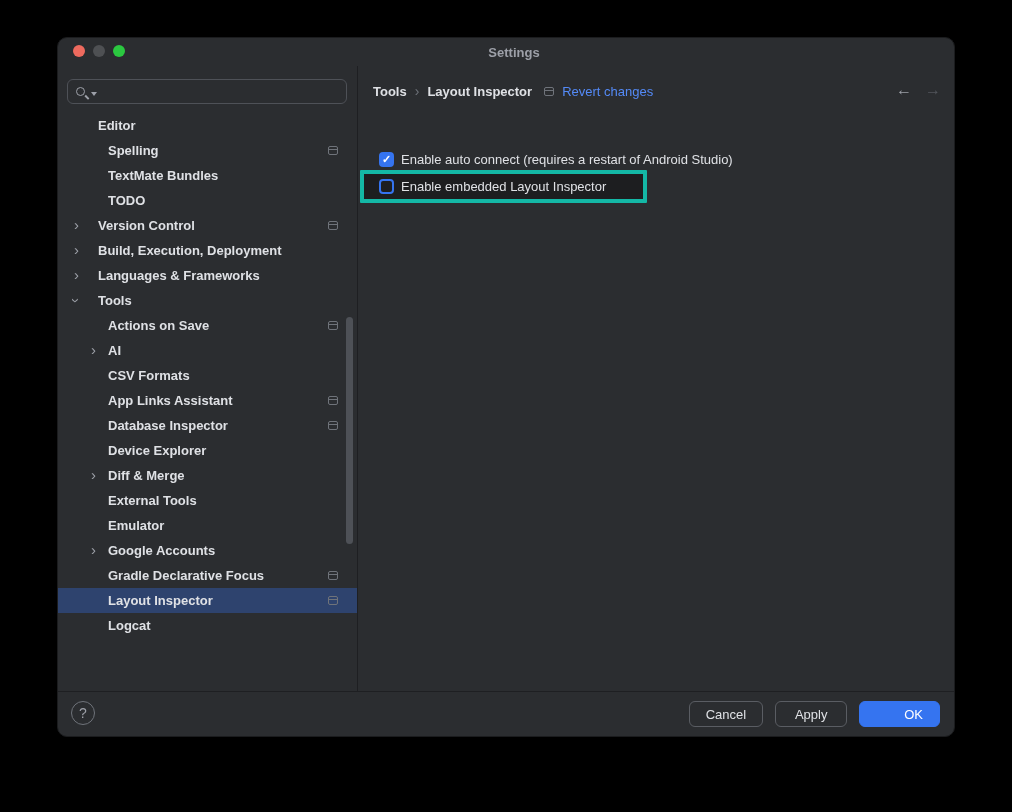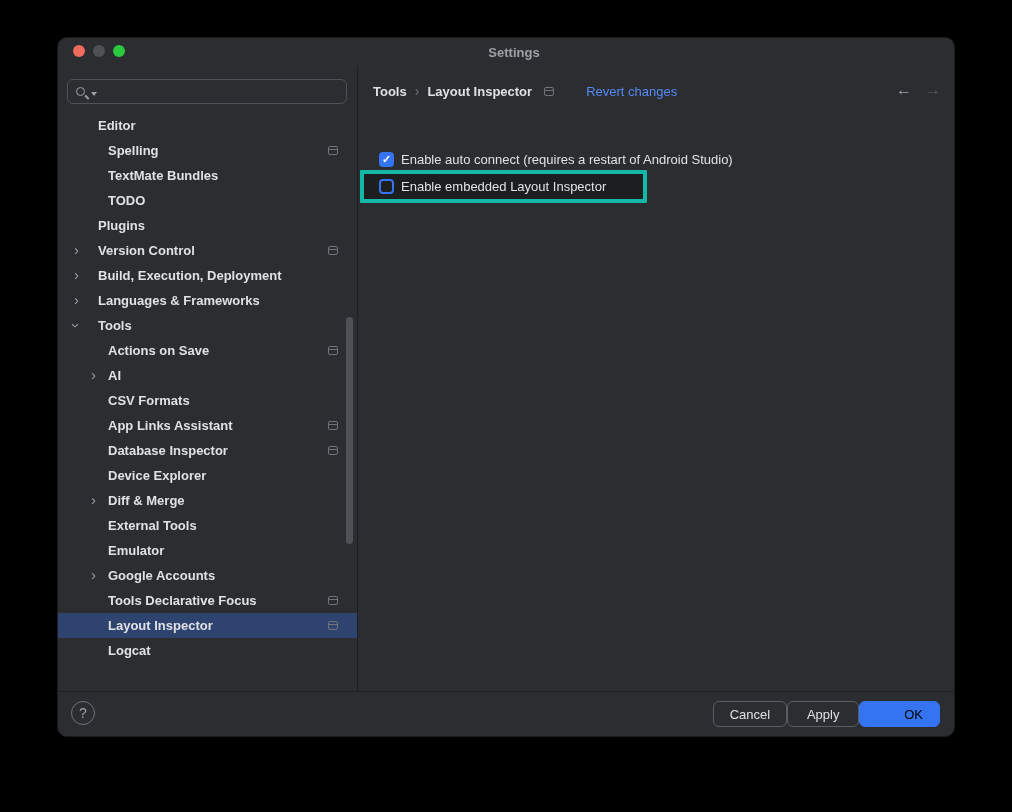--- a/index.html
+++ b/index.html
@@ -44,21 +44,21 @@
   .modified-icon{position:absolute;right:19px;top:8px;width:10px;height:9px;border:1px solid #6f737a;
                  border-radius:2px;}
   .modified-icon i{display:block;margin-top:2px;border-top:1px solid #6f737a;height:0;}
   .scroll-thumb{position:absolute;left:288px;top:251px;width:7px;height:227px;background:#4e5157;border-radius:4px;}
 
   
   .content{position:absolute;left:300px;top:28px;right:0;bottom:45px;}
   .breadcrumb{position:absolute;left:15px;top:17px;display:flex;align-items:center;font-size:13px;}
   .crumb{color:#dfe1e5;font-weight:700;}
   .crumb-sep{color:#6f737a;margin:0 8px;font-size:14px;}
-  .revert-wrap{display:flex;align-items:center;margin-left:12px;gap:24px;}
+  .revert-wrap{display:flex;align-items:center;margin-left:12px;}
   .revert-icon{width:10px;height:9px;border:1px solid #6f737a;border-radius:2px;}
   .revert-icon i{display:block;margin-top:2px;border-top:1px solid #6f737a;height:0;}
   .revert-link{color:#548af7;margin-left:8px;font-weight:400;cursor:pointer;}
   .nav-arrows{position:absolute;right:13px;top:15px;display:flex;gap:13px;font-size:16px;}
   .arrow-back{color:#9da0a8;}
   .arrow-fwd{color:#53565c;}
 
   .options{position:absolute;left:2px;top:82px;}
   .opt-row{display:flex;align-items:center;height:22px;padding-left:19px;}
   .opt-row.highlighted{border:4px solid #14b8a6;background:#1d1e20;height:33px;width:287px;
@@ -68,24 +68,24 @@
   .checkbox.checked{background:#3574f0;color:#fff;font-size:11px;font-weight:700;line-height:1;}
   .checkbox.unchecked{border:2px solid #3574f0;background:transparent;}
   .opt-label{color:#dfe1e5;font-size:13px;margin-left:7px;white-space:nowrap;}
 
   
   .footer{position:absolute;left:0;bottom:0;width:100%;height:45px;border-top:1px solid #1e1f22;
           display:flex;align-items:center;}
   .help-btn{position:absolute;left:13px;top:9px;width:24px;height:24px;border:1px solid #6f737a;
             border-radius:50%;color:#9da0a8;font-size:14px;display:flex;align-items:center;
             justify-content:center;background:transparent;}
-  .footer-buttons{position:absolute;right:14px;top:9px;display:flex;}
+  .footer-buttons{position:absolute;right:14px;top:9px;display:flex;gap:12px;}
   .btn{height:26px;min-width:72px;padding:0 16px;border-radius:6px;background:transparent;
        border:1px solid #5a5d63;color:#dfe1e5;font-size:13px;cursor:pointer;}
-  .btn.primary{background:#3574f0;border-color:#3574f0;color:#000000;padding-left:44px;}
+  .btn.primary{background:#3574f0;border-color:#3574f0;color:#ffffff;padding-left:44px;}
 </style>
 </head>
 <body>
 
 <div class="canvas">
   <div class="window">
 
     <div class="titlebar">
       <span class="traffic tl-close"></span>
       <span class="traffic tl-min"></span>
@@ -109,23 +109,20 @@
               <i></i>
             </span>
           </div>
           <div class="tree-row lvl2">
             <span class="tree-label">TextMate Bundles</span>
           </div>
           <div class="tree-row lvl2">
             <span class="tree-label">TODO</span>
           </div>
           <div class="tree-row lvl1 bold">
-            <span class="tree-label">Plugins</span>
-          </div>
-          <div class="tree-row lvl1 bold">
             <span class="chevron right">›</span>
             <span class="tree-label">Version Control</span>
             <span class="modified-icon">
               <i></i>
             </span>
           </div>
           <div class="tree-row lvl1 bold">
             <span class="chevron right">›</span>
             <span class="tree-label">Build, Execution, Deployment</span>
           </div>
@@ -173,21 +170,21 @@
             <span class="tree-label">External Tools</span>
           </div>
           <div class="tree-row lvl2">
             <span class="tree-label">Emulator</span>
           </div>
           <div class="tree-row lvl2">
             <span class="chevron right">›</span>
             <span class="tree-label">Google Accounts</span>
           </div>
           <div class="tree-row lvl2">
-            <span class="tree-label">Tools Declarative Focus</span>
+            <span class="tree-label">Gradle Declarative Focus</span>
             <span class="modified-icon">
               <i></i>
             </span>
           </div>
           <div class="tree-row lvl2 selected">
             <span class="tree-label">Layout Inspector</span>
             <span class="modified-icon">
               <i></i>
             </span>
           </div>

